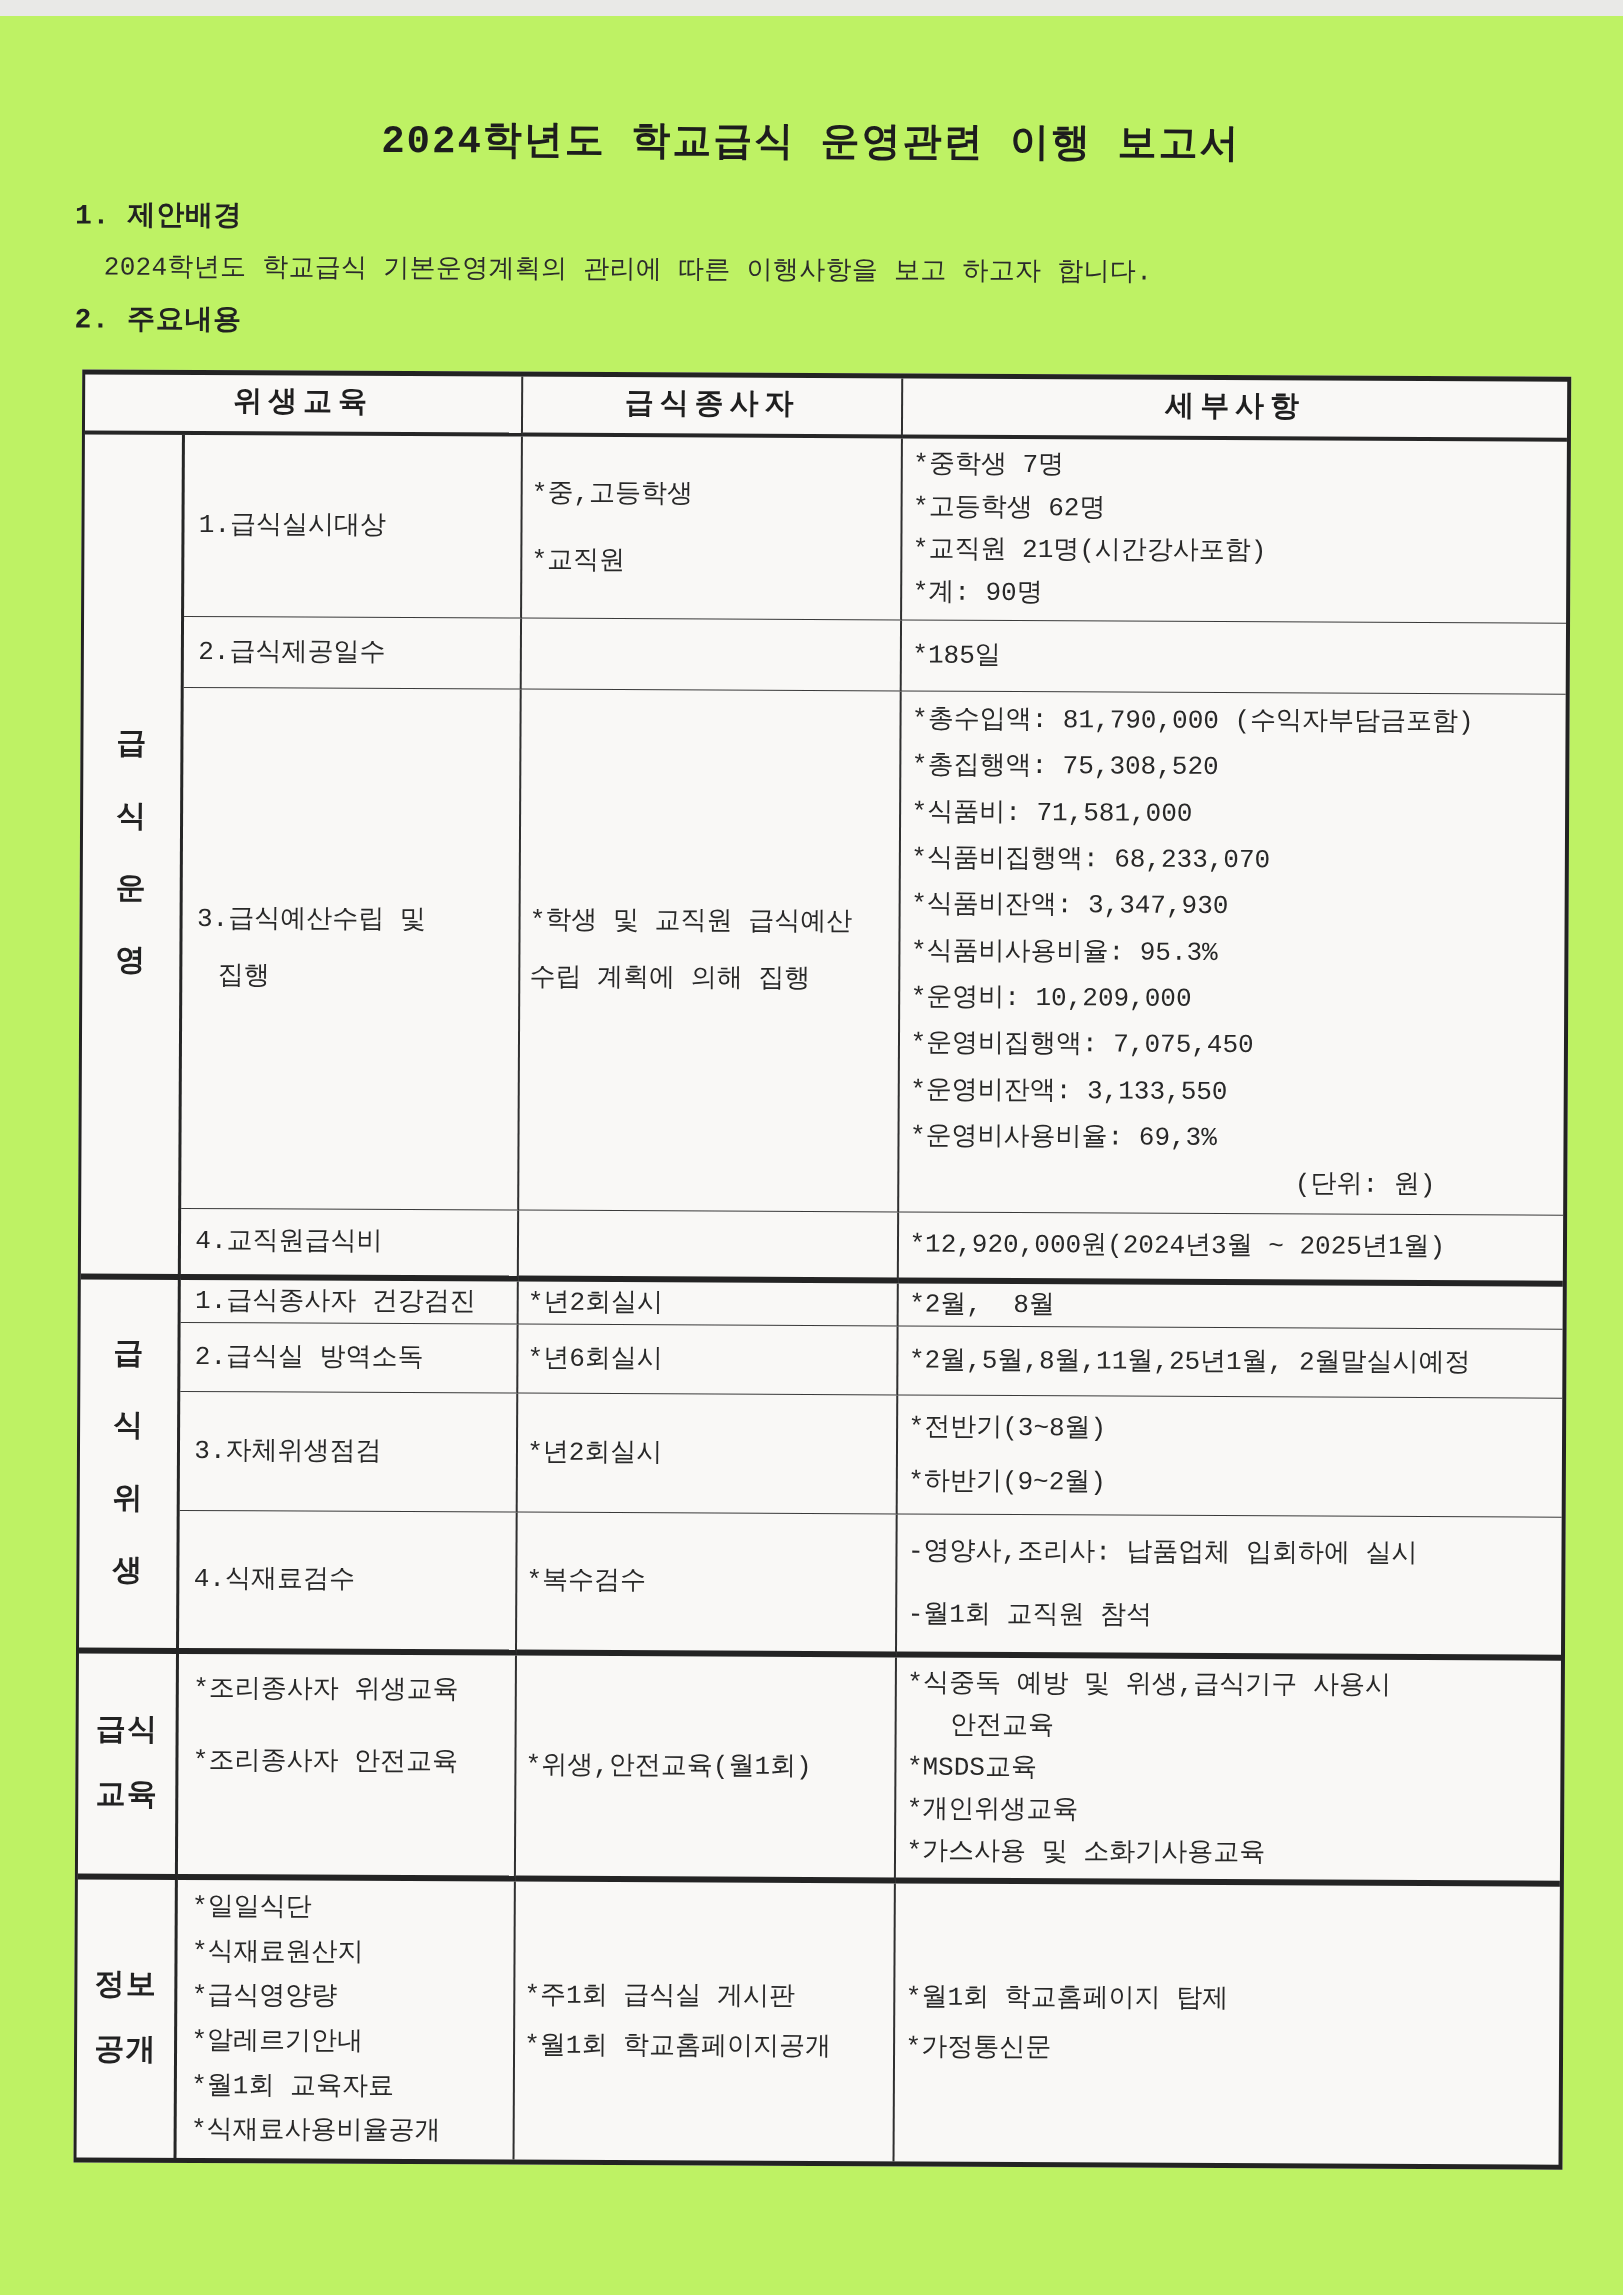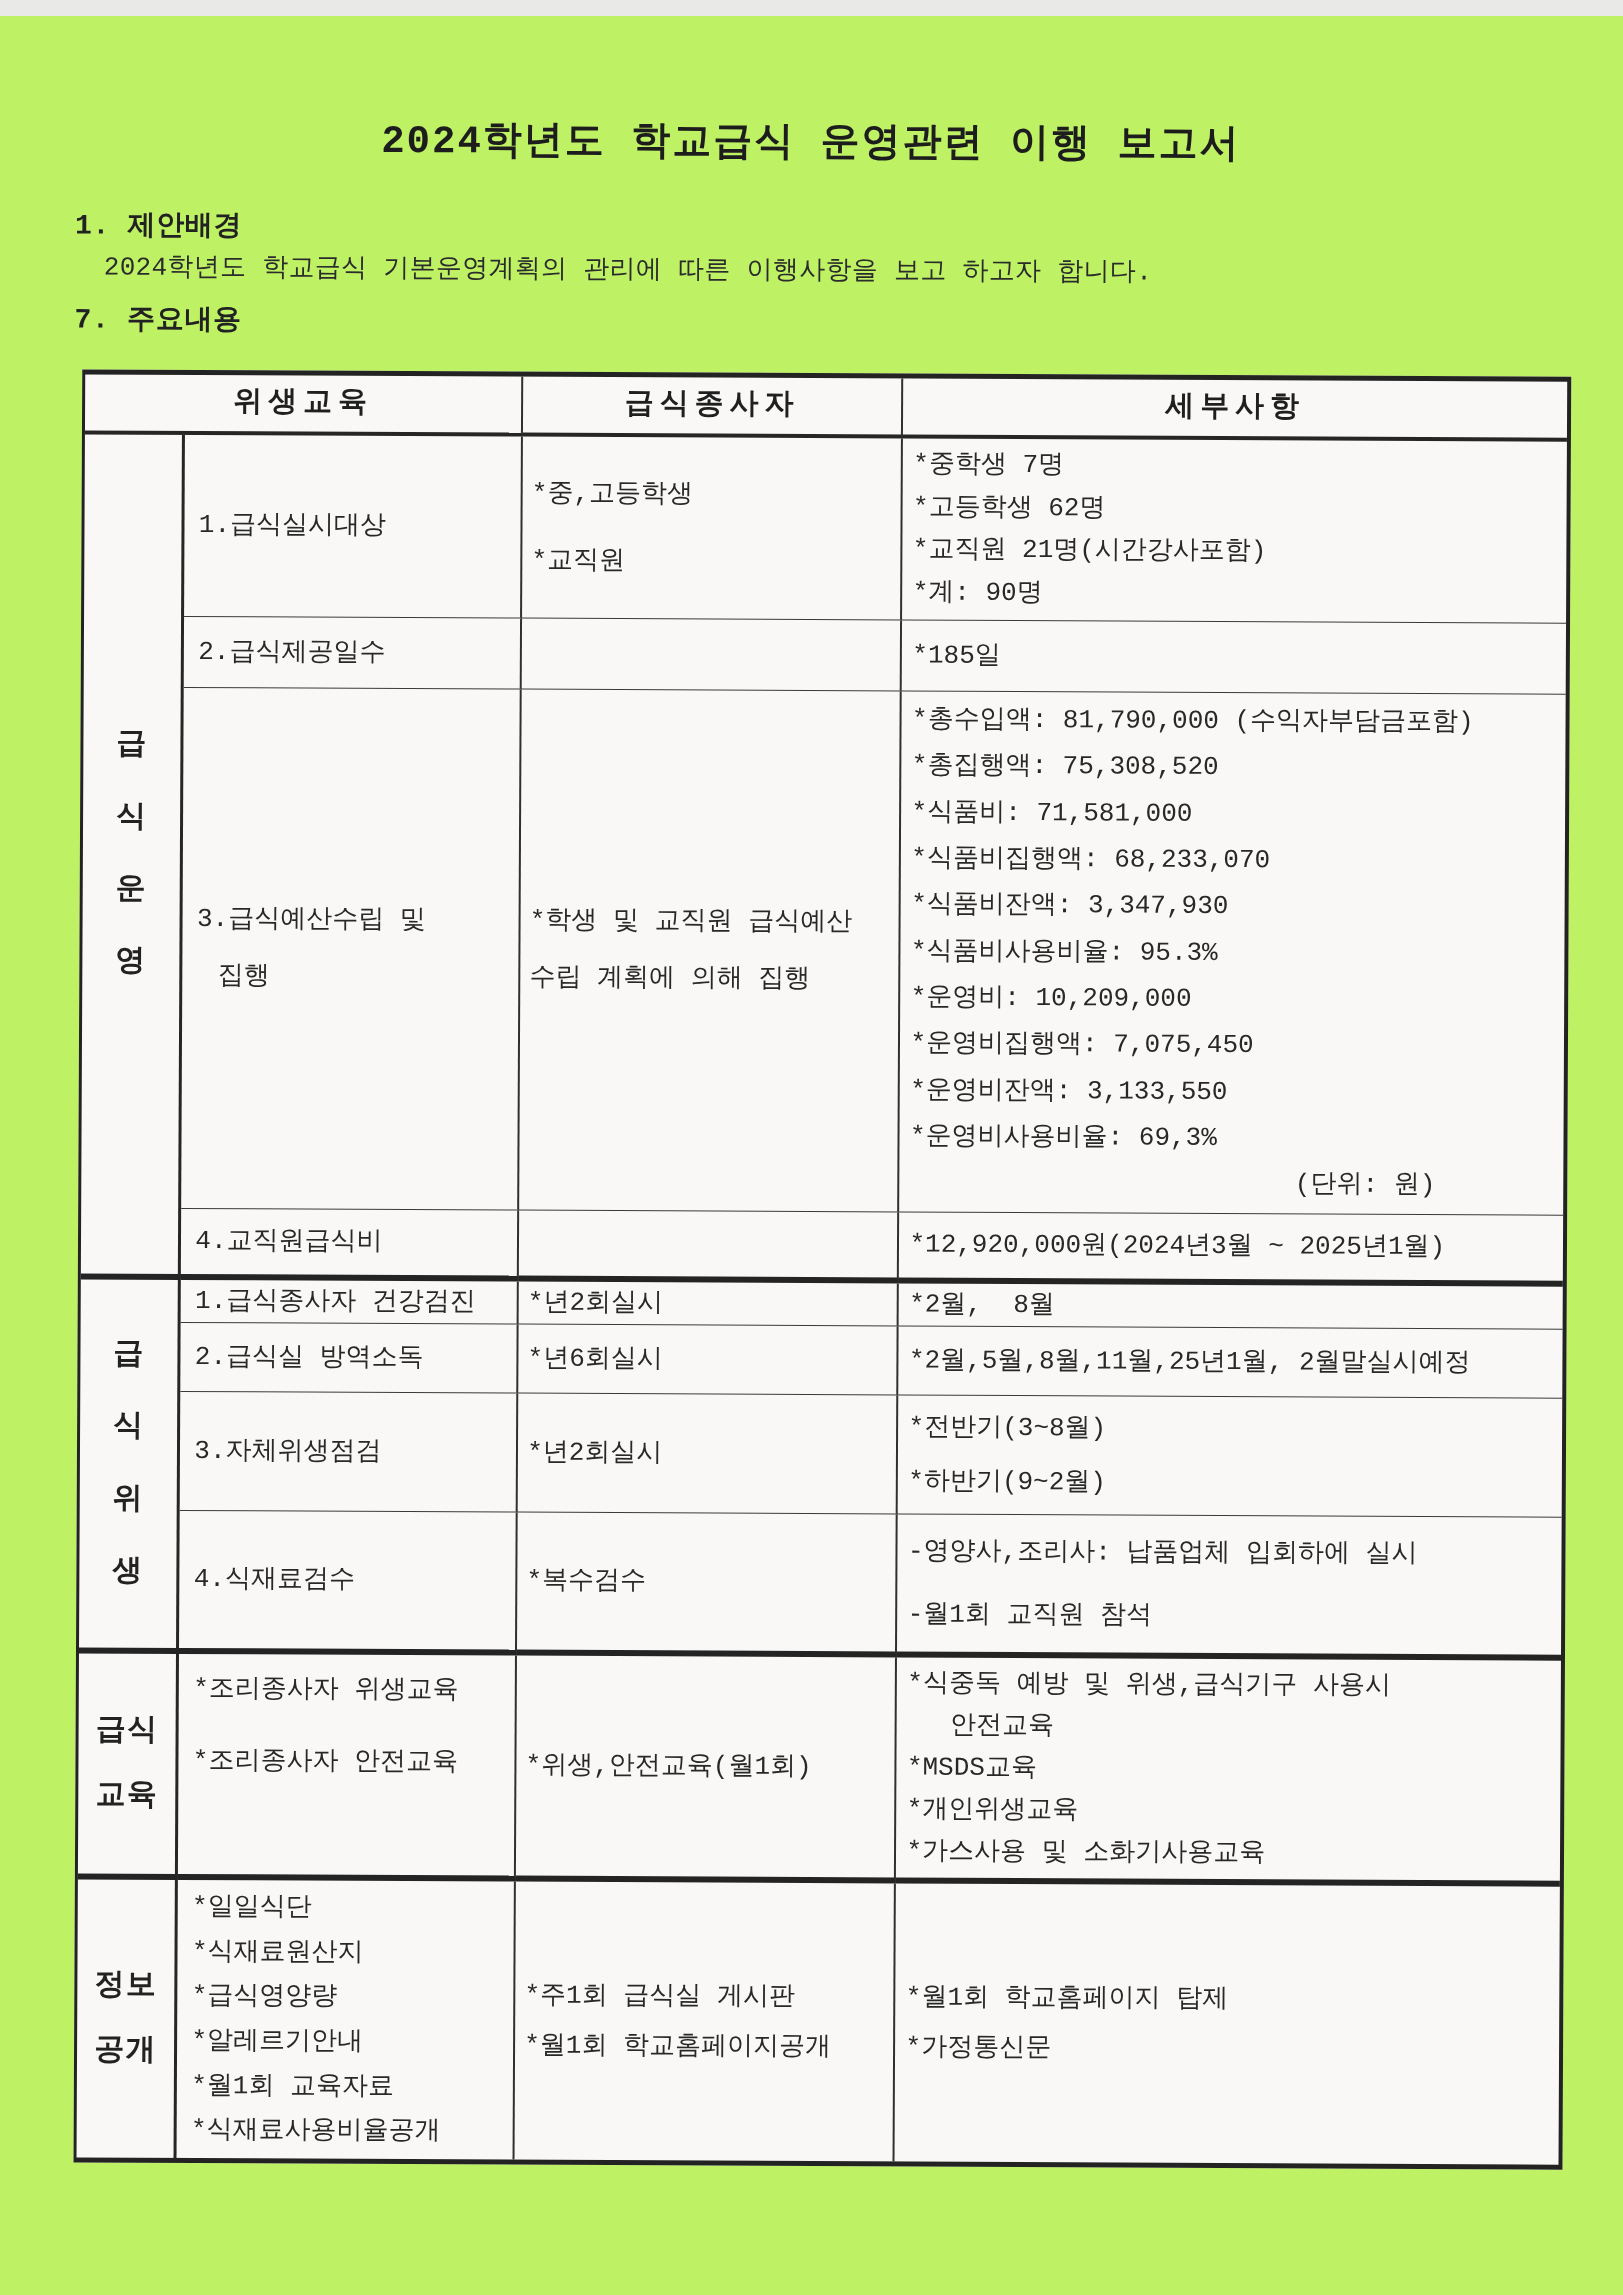--- a/index.html
+++ b/index.html
@@ -9,21 +9,21 @@
     font-family:Liberation Mono, monospace;
     color:#262626; overflow:hidden;
   }
   .scan{ position:absolute; inset:0; transform:rotate(0.28deg); transform-origin:50% 0; }
 
   .title{
     position:absolute; top:98px; left:0; width:100%;
     text-align:center; font-size:39px; font-weight:700; letter-spacing:2px; color:#1d1d1d;
   }
   .h-num{ position:absolute; left:76px; font-size:28px; font-weight:700; color:#222; letter-spacing:0.7px;}
-  .h1a{ top:193px; }
+  .h1a{ top:183px; }
   .h1b{ top:287px; }
   .intro{ position:absolute; top:236px; left:105px; font-size:26px; color:#2b2b2b; letter-spacing:0.3px;}
 
   .tbl{
     position:absolute; top:357px; left:84px;
     display:grid;
     grid-template-columns:100px 338px 380px 664px;
     grid-template-rows:60px 182px 71px 521px 71px 43px 69px 119px 143px 226px 278px;
     border:3.9px solid #232323;
     border-top-width:5.9px; border-bottom-width:5.9px; border-right-width:4.6px;
@@ -63,21 +63,21 @@
 </style>
 </head>
 <body>
 
 <div class="page">
   <div class="scan">
 
     <div class="title">2024학년도 학교급식 운영관련 이행 보고서</div>
     <div class="h-num h1a">1. 제안배경</div>
     <div class="intro">2024학년도 학교급식 기본운영계획의 관리에 따른 이행사항을 보고 하고자 합니다.</div>
-    <div class="h-num h1b">7. 주요내용</div>
+    <div class="h-num h1b">2. 주요내용</div>
 
     <div class="tbl">
 
       <div class="cell hcell" style="grid-area:1/1/2/3">
         <div class="ln">위생교육</div>
       </div>
       <div class="cell hcell" style="grid-area:1/3/2/4">
         <div class="ln">급식종사자</div>
       </div>
       <div class="cell hcell col4" style="grid-area:1/4/2/5">

